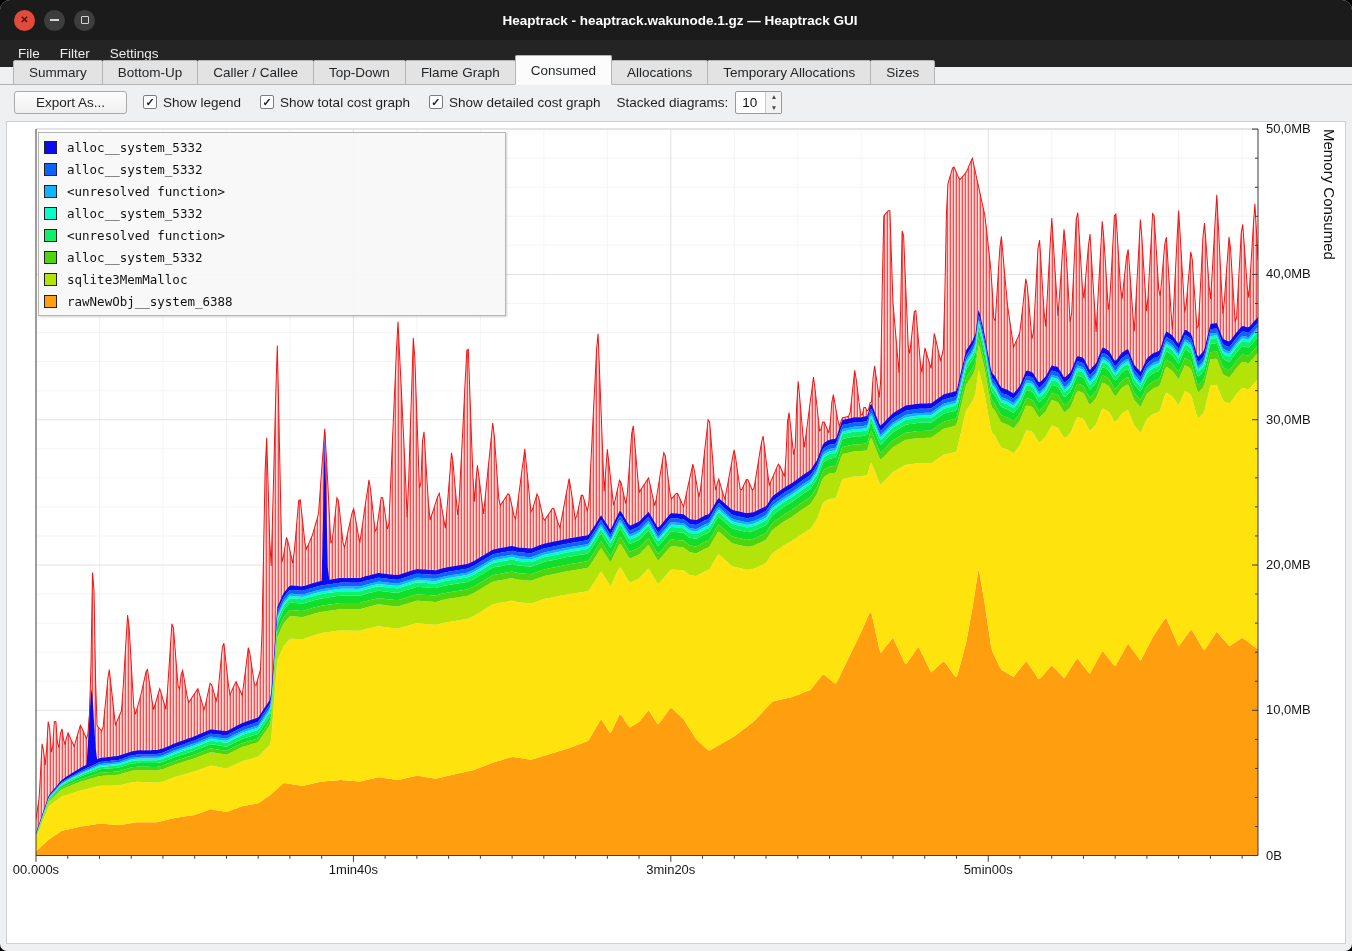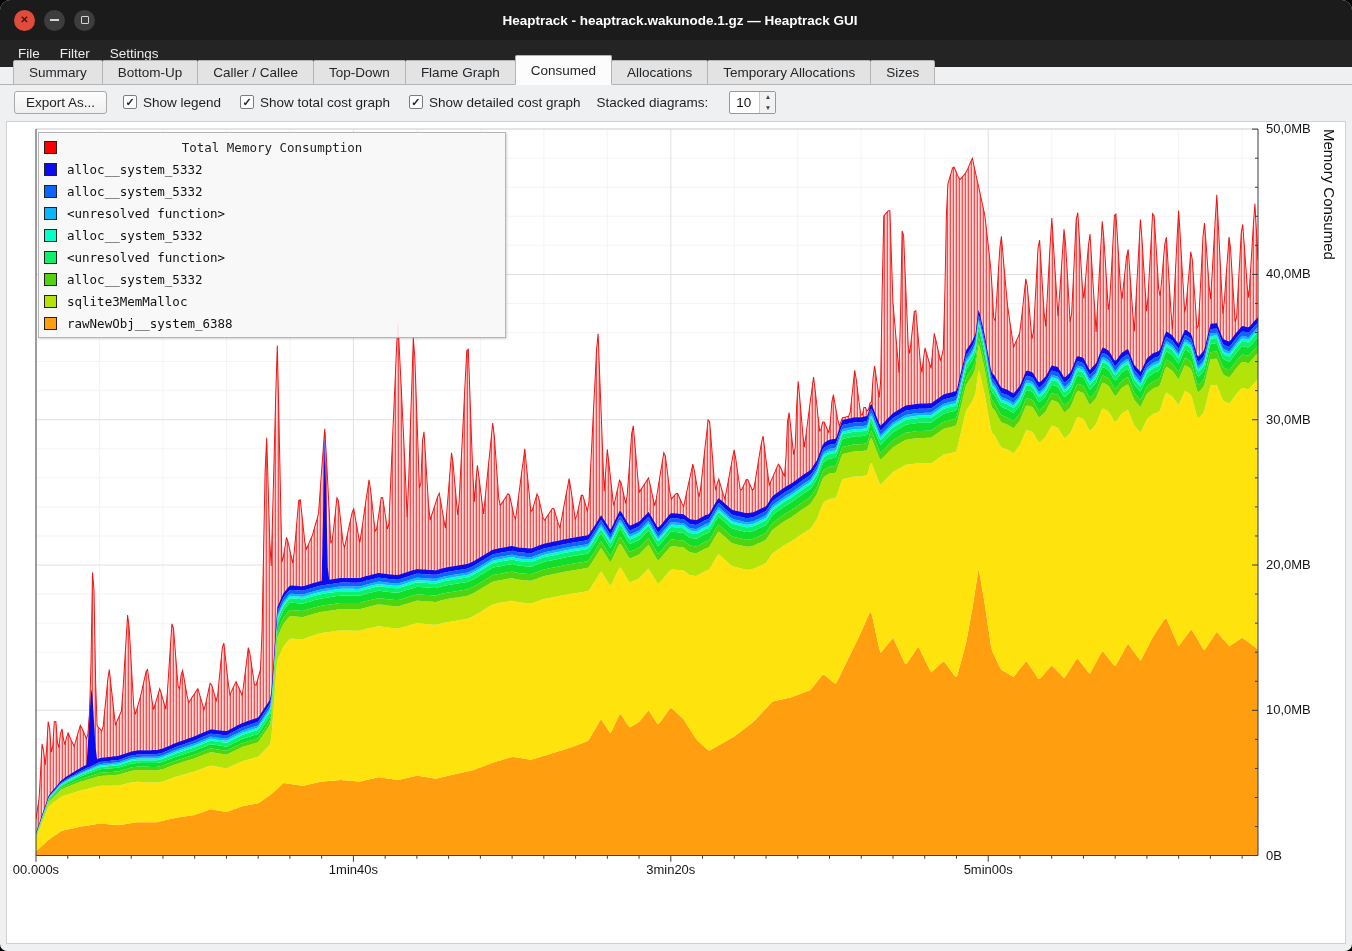--- a/index.html
+++ b/index.html
@@ -24,28 +24,28 @@
   
   .tabbar{height:18px;flex:0 0 auto;box-sizing:border-box;display:flex;align-items:flex-end;
     padding:0 0 0 13px;border-bottom:1px solid #b4b4b4;background:#eff0f1;}
   .tab{font-size:13.5px;color:#232629;background:#e3e3e3;border:1px solid #b4b4b4;
     border-radius:2px 2px 0 0;padding:0 15px;height:25px;box-sizing:border-box;display:flex;
     align-items:center;margin-right:-1px;margin-bottom:-1px;white-space:nowrap;cursor:default;}
   .tab.active{background:#fcfcfc;height:30px;border-bottom:1px solid #fcfcfc;z-index:2;}
   
   .toolbar{height:34px;flex:0 0 auto;box-sizing:border-box;display:flex;align-items:center;
     gap:16px;padding:4px 14px;}
-  .btn-export{font-family:inherit;font-size:13.5px;color:#1d1f21;padding:3px 11px;
+  .btn-export{font-family:inherit;font-size:13.5px;color:#1d1f21;padding:3px 21px;
     background:linear-gradient(#fdfdfd,#efefef);border:1px solid #a9a9a9;border-radius:3px;}
   .cb-group{display:flex;align-items:center;gap:19px;}
   .checkbox{display:flex;align-items:center;gap:6px;font-size:13.5px;color:#1d1f21;cursor:default;}
   .cbox{width:14px;height:14px;box-sizing:border-box;background:#fff;border:1px solid #787f80;
     border-radius:2px;display:flex;align-items:center;justify-content:center;}
   .cbox span{font-size:11px;font-weight:bold;color:#23282b;line-height:1;}
-  .spin-wrap{display:flex;align-items:center;gap:21px;}
+  .spin-wrap{display:flex;align-items:center;gap:7px;}
   .spin-label{font-size:13.5px;color:#1d1f21;}
   .spin{display:flex;align-items:stretch;height:23px;box-sizing:border-box;background:#fff;
     border:1px solid #999;border-radius:2px;}
   .spin-value{width:23px;display:flex;align-items:center;padding-left:6px;font-size:13.5px;color:#111;}
   .spin-btns{display:flex;flex-direction:column;width:15px;border-left:1px solid #c9c9c9;}
   .spin-btn{flex:1;display:flex;align-items:center;justify-content:center;font-size:6.5px;
     color:#444;background:#f2f2f2;cursor:default;}
   
   .chart-panel{flex:1;margin:2px 6px 7px;background:#ffffff;border:1px solid #d0d0d0;position:relative;}
   #chart-svg{position:absolute;inset:0;width:100%;height:100%;}
@@ -282,24 +282,20 @@
           <text x="981.2077922077923" y="740" text-anchor="middle">5min00s</text>
           <text x="1259" y="726" text-anchor="start">0B</text>
           <text x="1259" y="583" text-anchor="start">10,0MB</text>
           <text x="1259" y="440" text-anchor="start">20,0MB</text>
           <text x="1259" y="297" text-anchor="start">30,0MB</text>
           <text x="1259" y="154" text-anchor="start">40,0MB</text>
           <text x="1259" y="11" text-anchor="start">50,0MB</text>
         </g>
       </svg>
     <div class="legend">
-      <div class="legend-row title">
-        <span class="swatch" id="total-swatch" style="background: rgb(255, 0, 0);"></span>
-        <span class="legend-title-text">Total Memory Consumption</span>
-      </div>
       <div id="legend-entries">
           <div class="legend-row">
             <span class="swatch" style="background: rgb(11, 11, 240);"></span>
             <span class="legend-label">alloc__system_5332</span>
           </div>
           <div class="legend-row">
             <span class="swatch" style="background: rgb(10, 100, 255);"></span>
             <span class="legend-label">alloc__system_5332</span>
           </div>
           <div class="legend-row">

